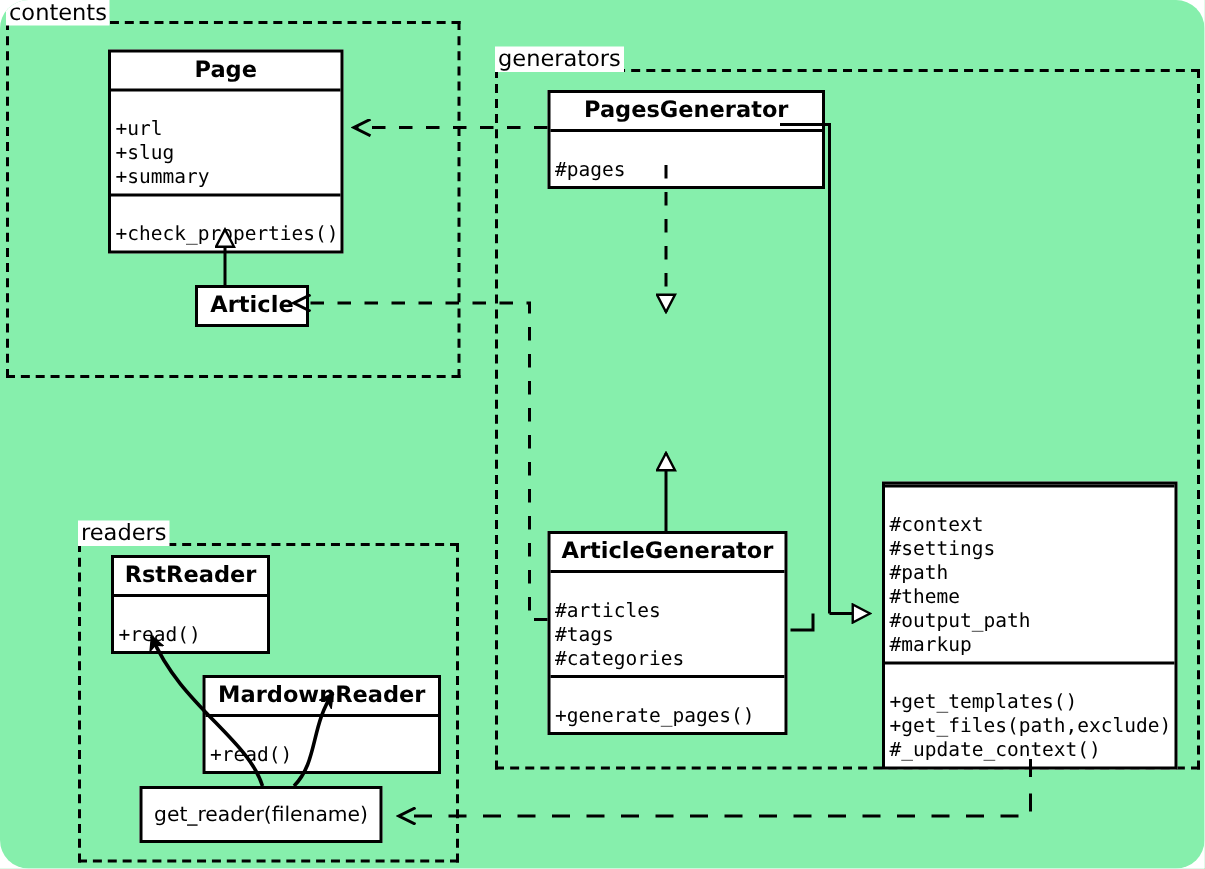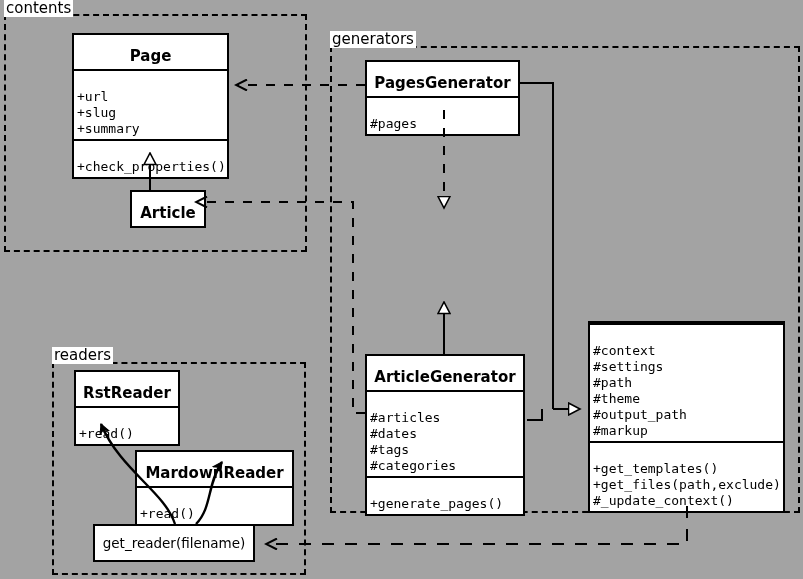--- a/index.html
+++ b/index.html
@@ -5,23 +5,24 @@
 <style>
   html, body {
     margin: 0;
     padding: 0;
     background: #ffffff;
   }
   #canvas {
     position: relative;
     width: 803px;
     height: 579px;
-    background: #a3a3a3;
+    background: #86efac;
     font-family: "DejaVu Sans", sans-serif;
     overflow: hidden;
+    border-radius: 19px;
   }
   svg.layer {
     position: absolute;
     left: 0;
     top: 0;
     width: 803px;
     height: 579px;
     pointer-events: none;
   }
   svg.layer.top { z-index: 30; }
@@ -53,21 +54,21 @@
     border: 2px solid #000;
     background: #ffffff;
     z-index: 20;
   }
   .uml .name {
     box-sizing: border-box;
     text-align: center;
     font-weight: bold;
     font-size: 15px;
     color: #000;
-    padding: 13px 6px 4px 6px;
+    padding: 3px 6px 4px 6px;
     line-height: 17px;
     font-family: "DejaVu Sans", sans-serif;
   }
   .uml .stereo {
     display: block;
     font-weight: normal;
     font-size: 12.5px;
     font-family: "DejaVu Sans Mono", monospace;
     line-height: 15px;
   }
@@ -178,33 +179,32 @@
     </div>
     <div class="compartment sep">
       <div class="member">+check_properties()</div>
     </div>
   </div>
 
   <div class="uml" style="left:130px; top:190px; width:76px;">
     <div class="name">Article</div>
   </div>
 
-  <div class="uml" style="left:365px; top:60px; width:155px;">
+  <div class="uml" style="left:365px; top:60px; width:185px;">
     <div class="name">PagesGenerator</div>
     <div class="compartment sep">
       <div class="member">#pages</div>
     </div>
   </div>
 
 
   <div class="uml" style="left:365px; top:354px; width:160px;">
     <div class="name">ArticleGenerator</div>
     <div class="compartment sep">
       <div class="member">#articles</div>
-      <div class="member">#dates</div>
       <div class="member">#tags</div>
       <div class="member">#categories</div>
     </div>
     <div class="compartment sep">
       <div class="member">+generate_pages()</div>
     </div>
   </div>
 
   <div class="uml" style="left:588px; top:321px; width:197px;">
     <div class="compartment sep">

